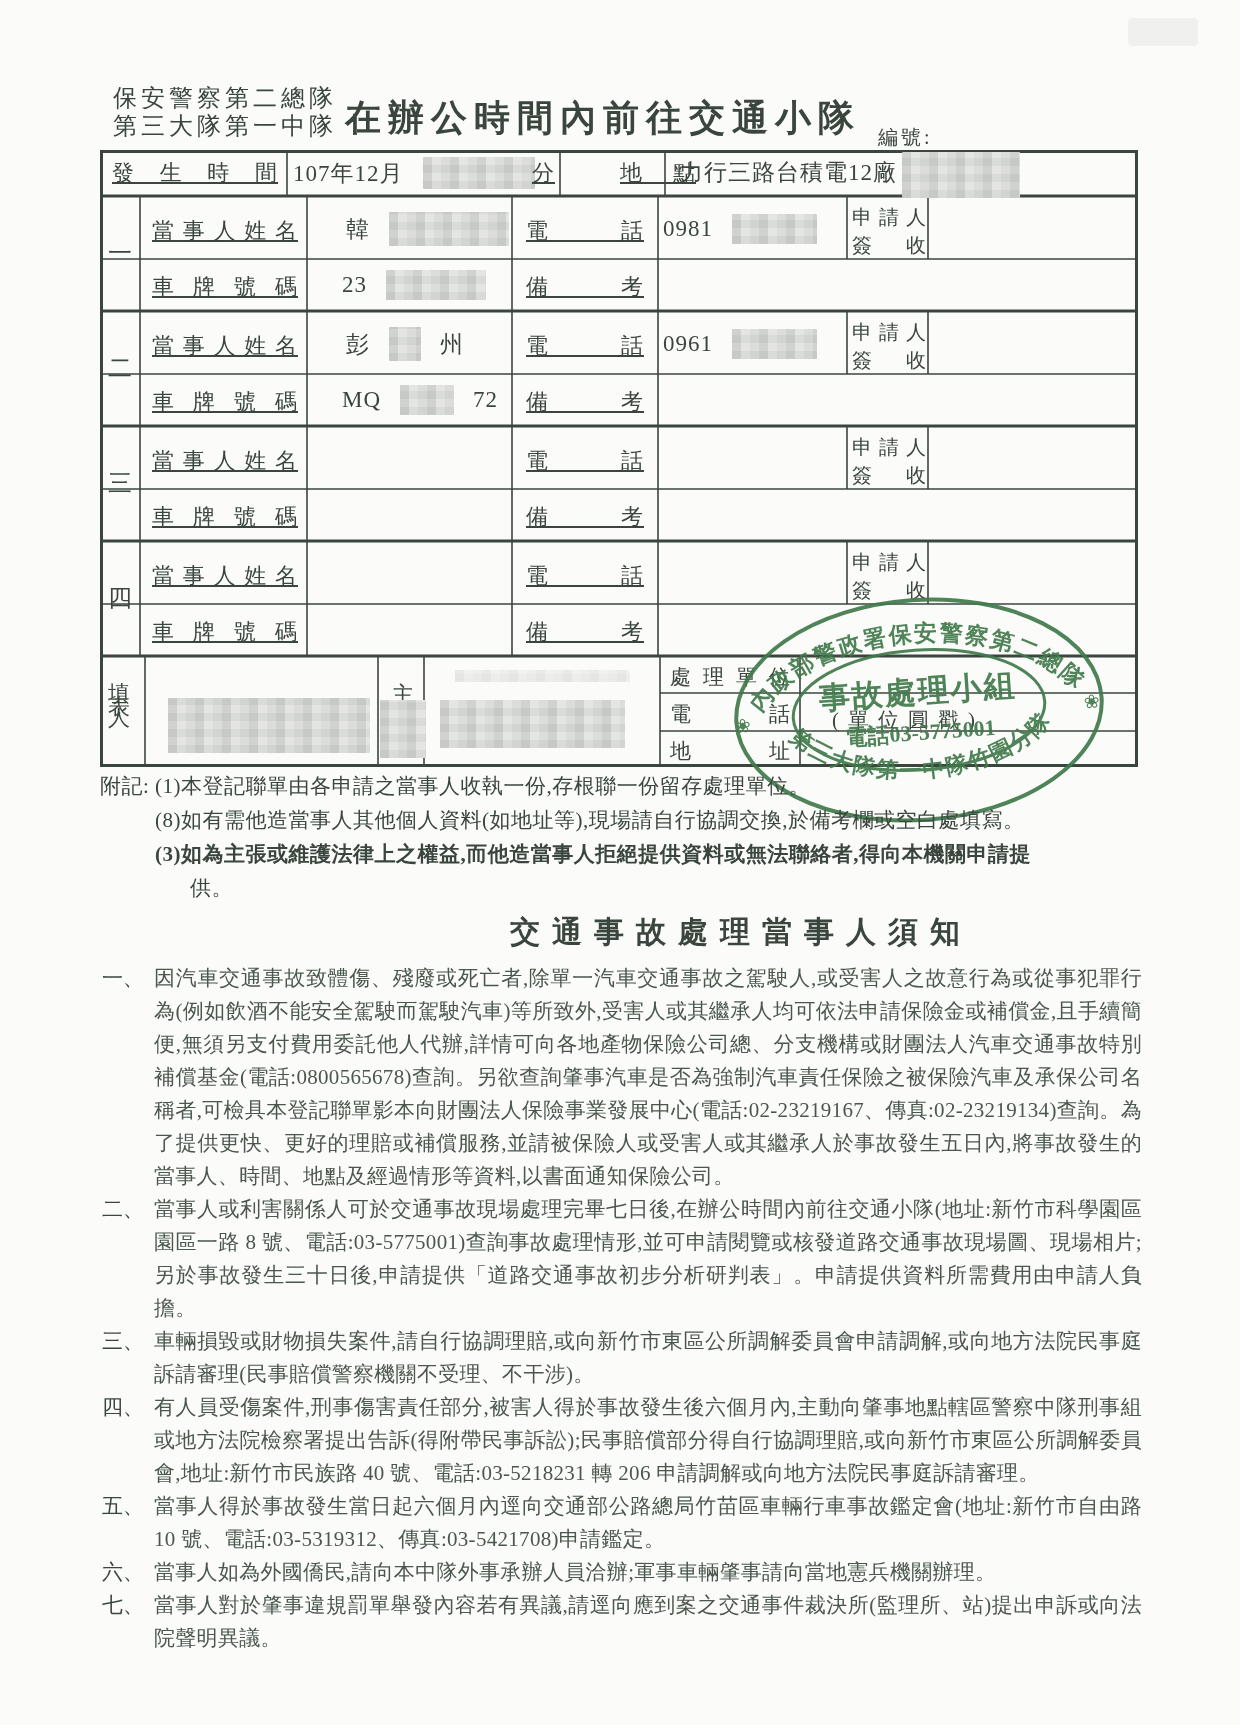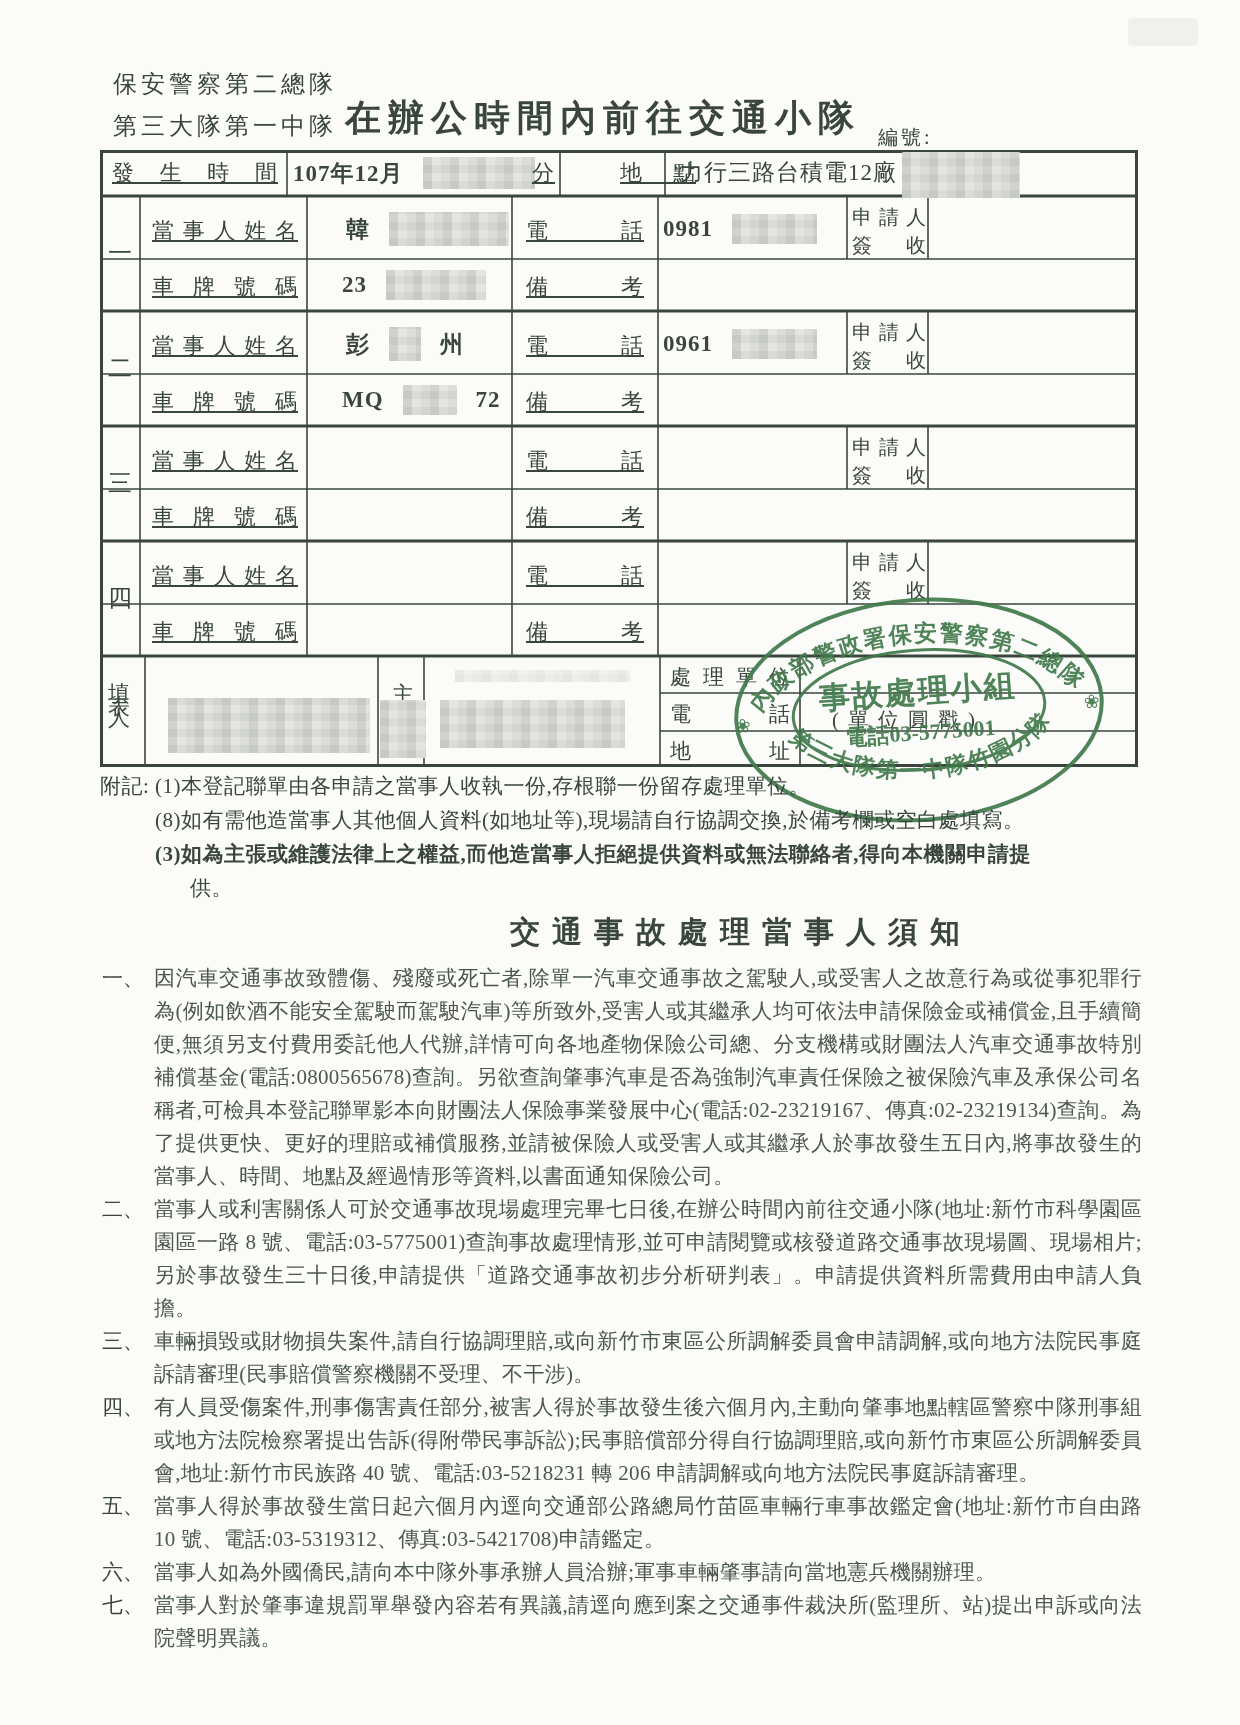--- a/index.html
+++ b/index.html
@@ -21,41 +21,41 @@
   .jl{ text-align:justify; text-align-last:justify; }
   .blur{
     display:inline-block;
     background-color:var(--blur-bg);
     background-image:
       repeating-linear-gradient(90deg, rgba(120,126,120,.20) 0 9px, rgba(215,217,214,.10) 9px 18px, rgba(165,170,165,.16) 18px 27px),
       repeating-linear-gradient(0deg, rgba(140,146,140,.14) 0 8px, rgba(222,224,221,.10) 8px 16px);
     border-radius:1px;
     filter:blur(.4px);
   }
-  .valflex{display:flex;align-items:center;gap:19px;font-size:23px;letter-spacing:1px;font-weight:bold;}
+  .valflex{display:flex;align-items:center;gap:19px;font-size:23px;letter-spacing:1px;}
   .vert{
     writing-mode:vertical-rl;
     text-orientation:upright;
     font-size:22px;
     letter-spacing:13px;
     line-height:1;
   }
   .notes-line{font-size:21px;letter-spacing:.5px;white-space:nowrap;text-align:center;}
   .nitem{display:flex;}
   .nno{width:52px;flex:0 0 52px;font-size:21px;line-height:33px;}
   .ntext{flex:1;font-size:21px;line-height:33px;text-align:justify;color:var(--body);letter-spacing:.3px;}
   .lblcell{font-size:22px;letter-spacing:1px;text-decoration:underline;}
   .smudge{background:#ececea;border-radius:4px;opacity:.75;}
 </style>
 </head>
 <body>
 
 <div class="abs smudge" style="left:1128px;top:18px;width:70px;height:28px;"></div>
 
-<div class="abs" style="left:113px;top:68px;font-size:24px;letter-spacing:4px;">保安警察第二總隊</div>
+<div class="abs" style="left:113px;top:82px;font-size:24px;letter-spacing:4px;">保安警察第二總隊</div>
 <div class="abs" style="left:113px;top:110px;font-size:24px;letter-spacing:4px;">第三大隊第一中隊</div>
 <div class="abs" style="left:345px;top:94px;font-size:36px;font-weight:600;letter-spacing:7px;">在辦公時間內前往交通小隊</div>
 <div class="abs" style="left:878px;top:124px;font-size:20px;letter-spacing:3px;">編號:</div>
 
 <svg class="abs" style="left:0;top:0;" width="1240" height="1725">
   <g stroke="#3a463d" fill="none">
 
     <rect x="101.5" y="151.5" width="1035" height="614" stroke-width="3"></rect>
 
     <line x1="101" y1="196" x2="1137" y2="196" stroke-width="3"></line>

